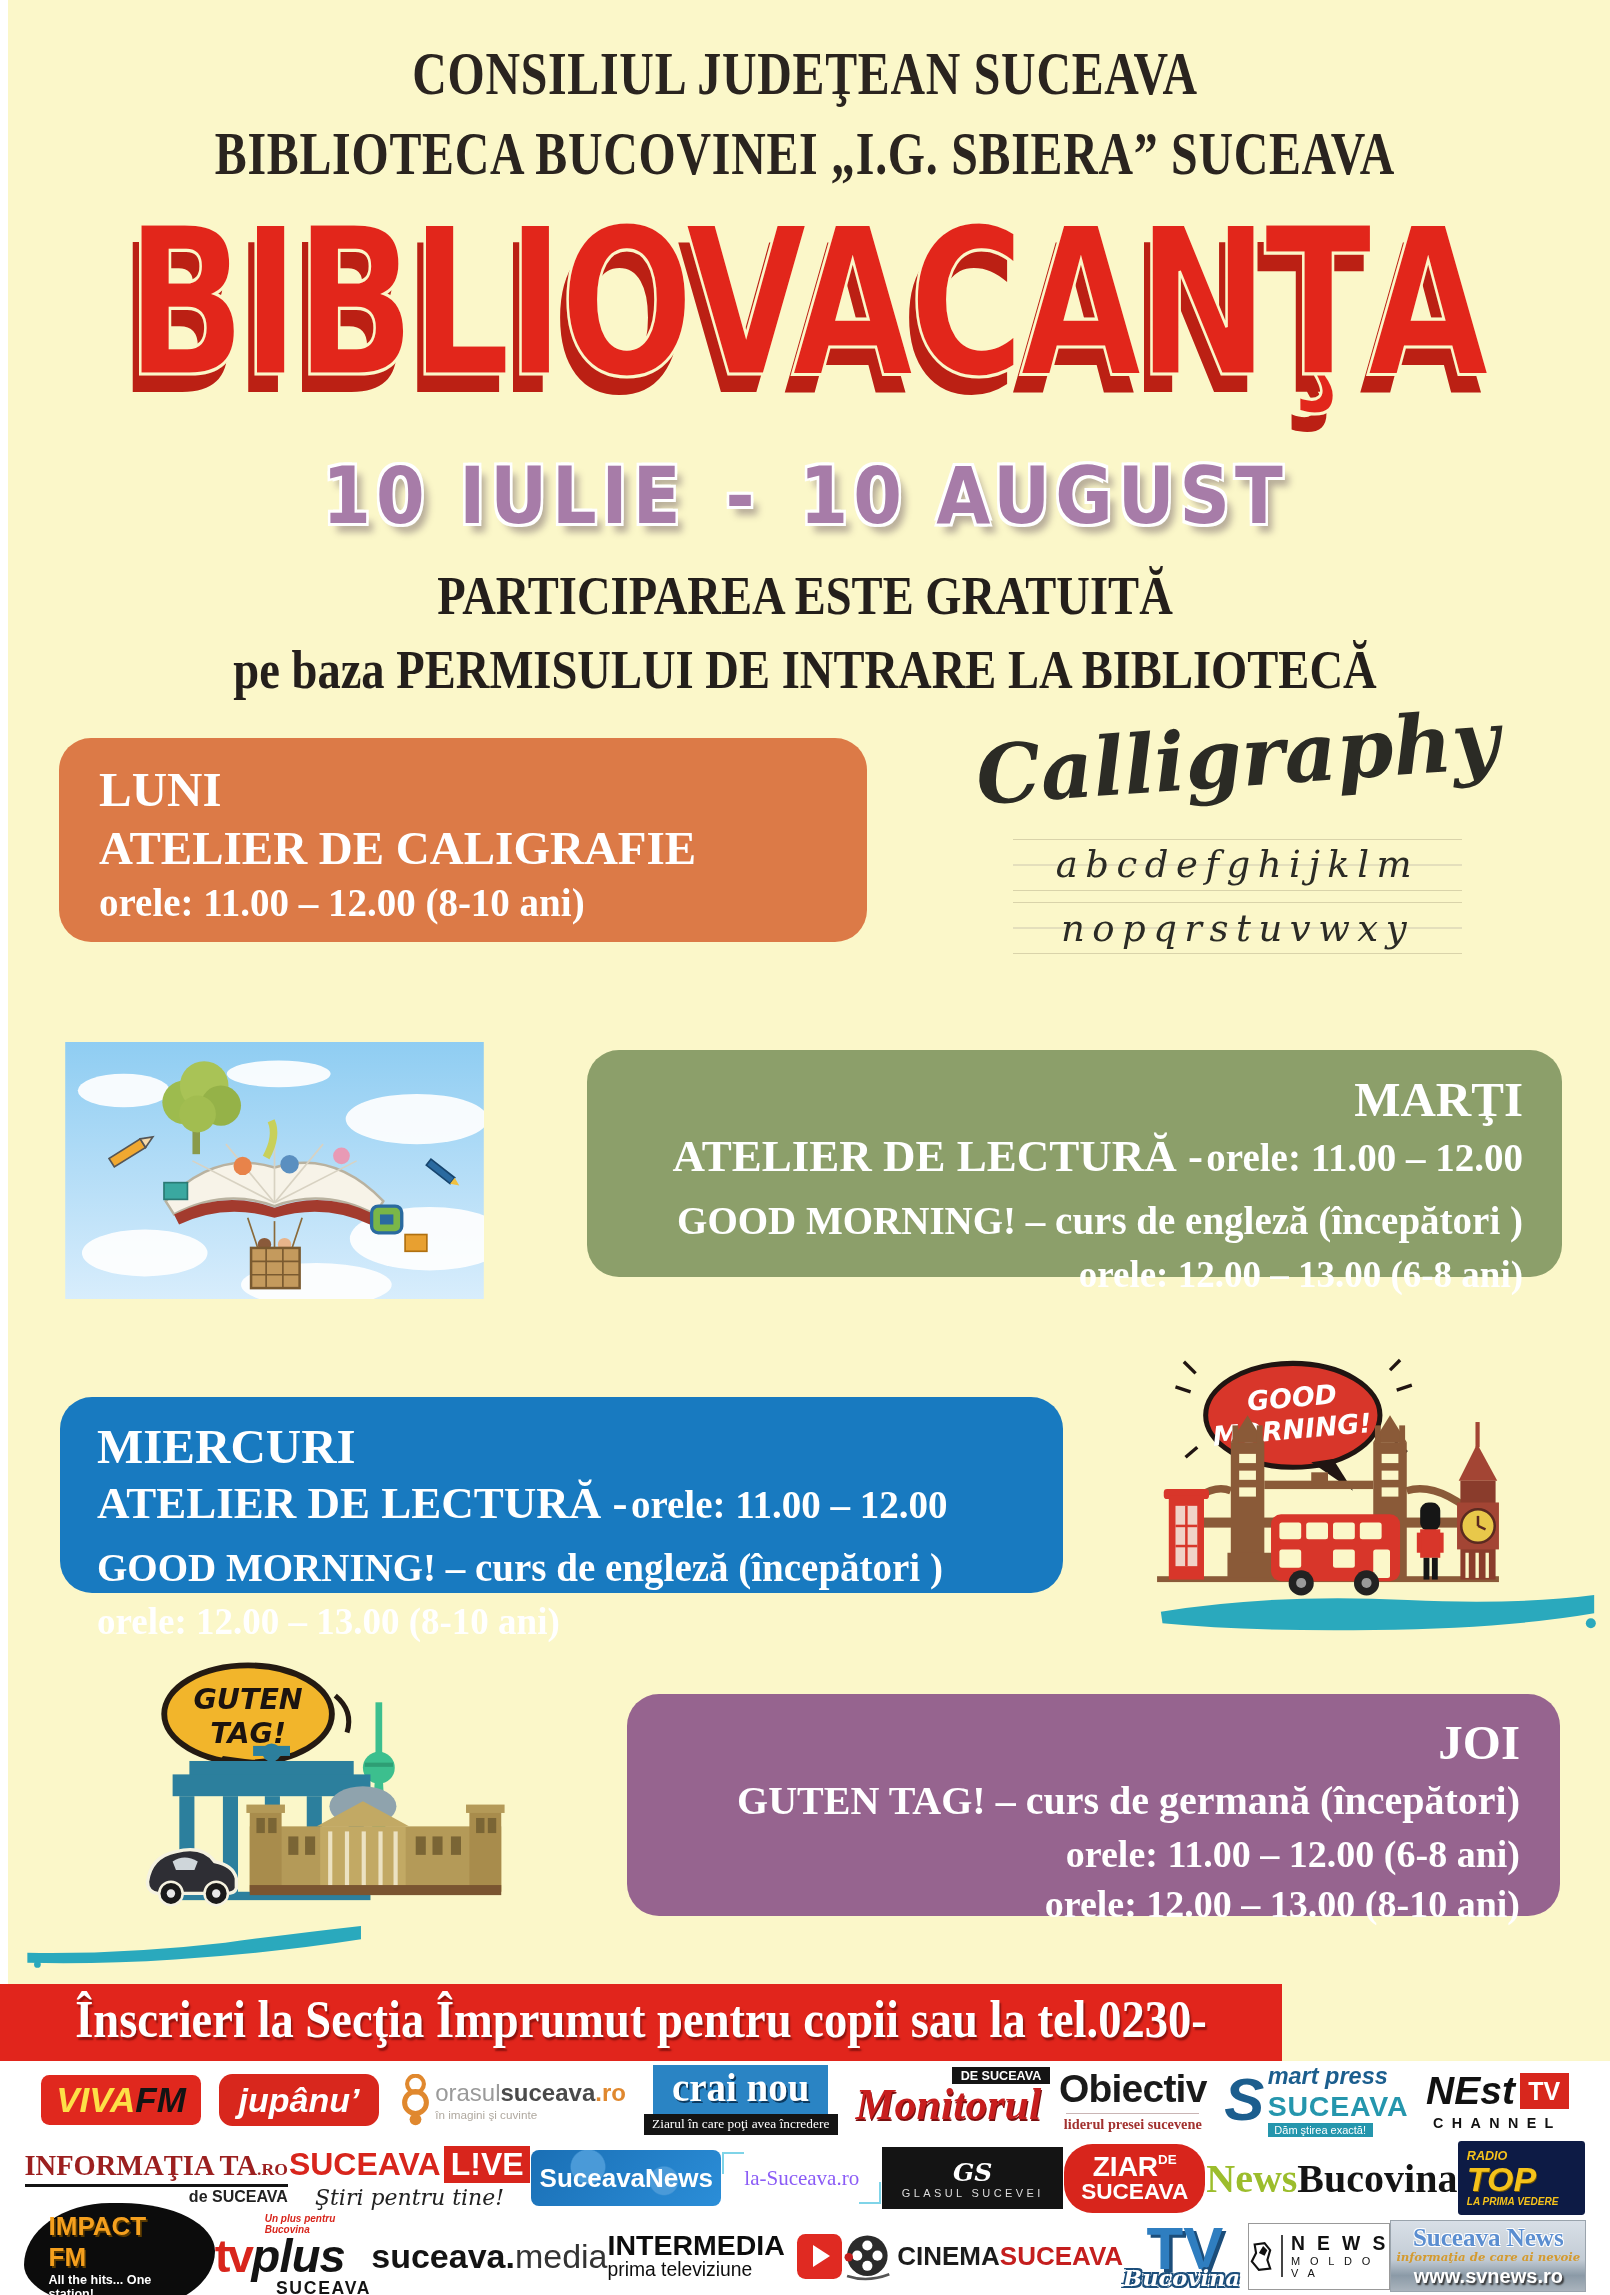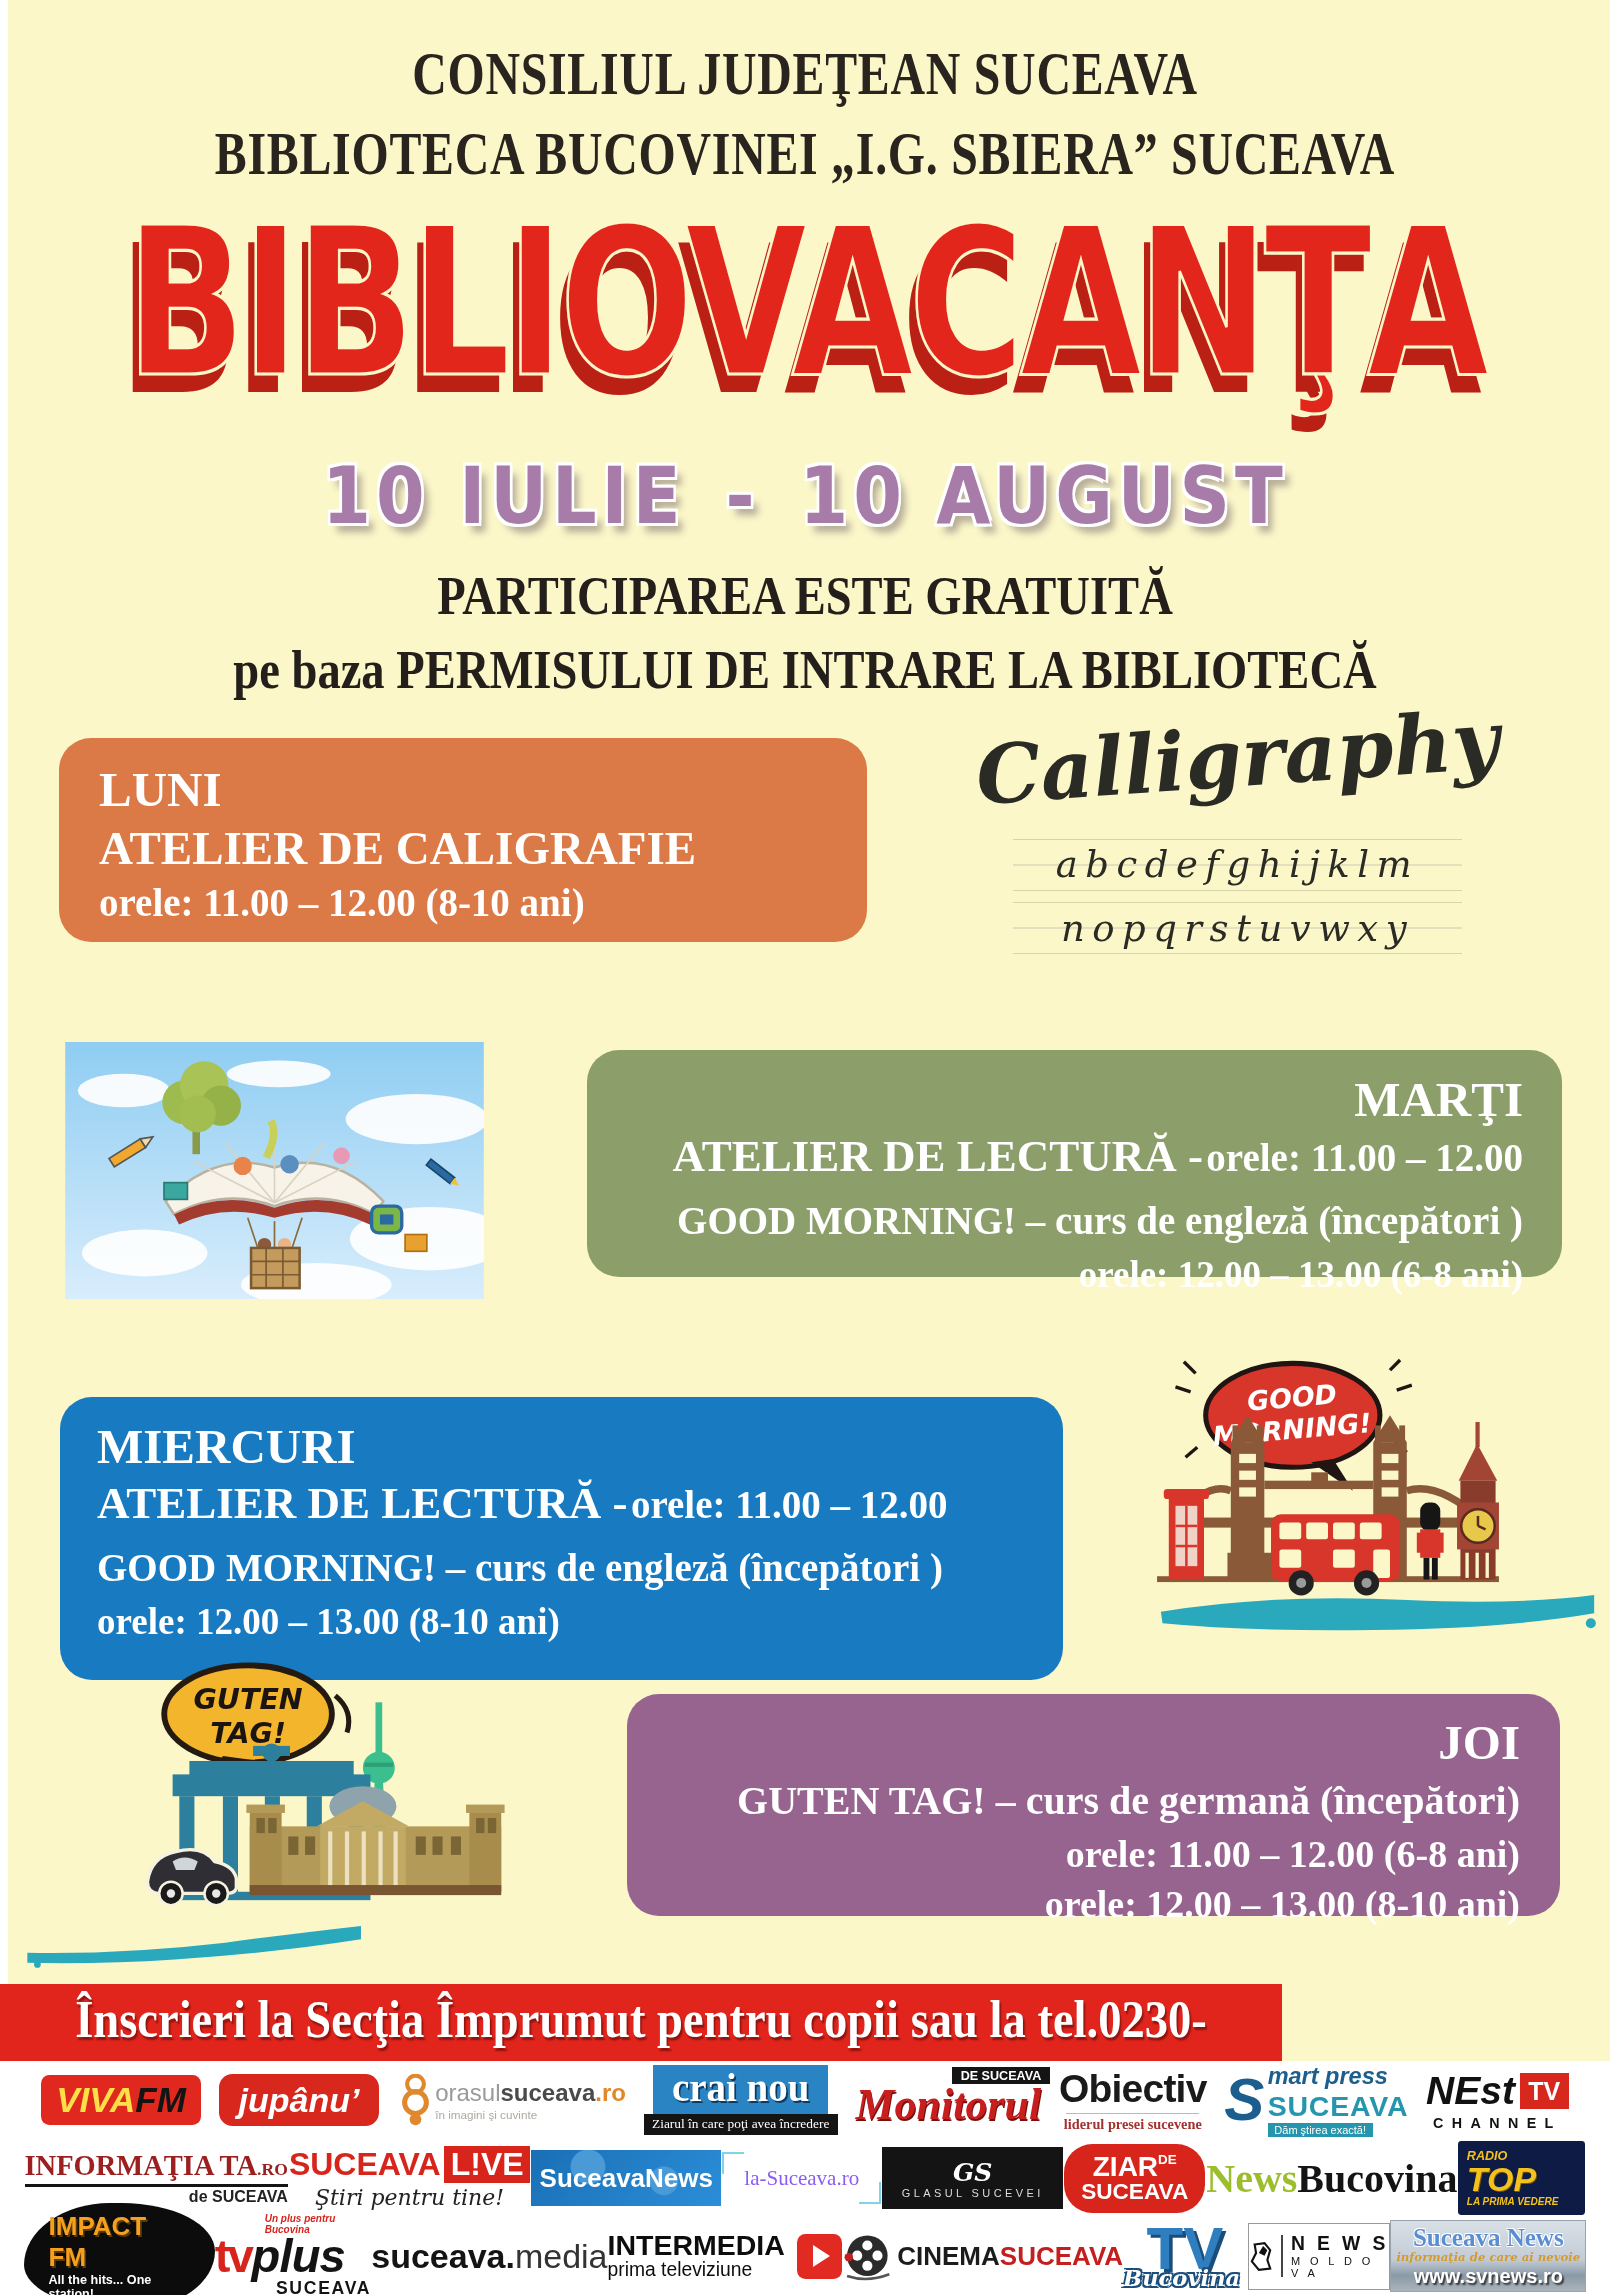--- a/index.html
+++ b/index.html
@@ -34,21 +34,21 @@
   .box { position:absolute; border-radius:32px; color:#ffffff; font-weight:bold; }
   .box .day { font-size:49px; line-height:59px; }
   .box .big { font-size:45px; }
   .box .med { font-size:39px; }
   .box .sm  { font-size:37px; }
   .box div  { line-height:54px; }
   .luni { left:59px; top:738px; width:808px; height:204px; background:#dc7a47; padding:22px 20px 0 40px; }
   .luni .act { font-size:47px; line-height:59px; }
   .luni .time { font-size:39px; line-height:50px; }
   .marti { left:587px; top:1050px; width:975px; height:227px; background:#8c9f6a; padding:20px 39px 0 17px; text-align:right; }
-  .miercuri { left:60px; top:1397px; width:1003px; height:283px; background:#187ac0; padding:20px 20px 0 37px; text-align:left; }
+  .miercuri { left:60px; top:1397px; width:1003px; height:196px; background:#187ac0; padding:20px 20px 0 37px; text-align:left; }
   .joi { left:627px; top:1694px; width:933px; height:222px; background:#96648f; padding:18.5px 40px 0 17px; text-align:right; }
   .joi .act { font-size:40px; line-height:57px; }
   .joi .time { font-size:38px; line-height:50px; }
 
   
   .calli { position:absolute; left:966px; top:710px; width:543px; color:#2b2b25; }
   .calli-title { font-family:"DejaVu Serif", serif; font-style:italic; font-weight:bold;
      font-size:81px; text-align:center; transform:rotate(-4deg); }
   .calli-line { font-family:"DejaVu Serif", serif; font-style:italic; font-size:37px;
      text-align:center; letter-spacing:7.5px; margin:11.7px 47px 0 47px; padding:3.4px 0;
@@ -111,21 +111,21 @@
   .nest .ch { font-weight:bold; font-size:14.3px; letter-spacing:8.4px; color:#111; margin-top:1.7px; }
   .informatia { flex-direction:column; align-items:flex-end; }
   .informatia .top { font-weight:900; font-size:28.5px; color:#9c2020; border-bottom:3.4px solid #141414; padding-bottom:1.7px; }
   .informatia .ro { font-size:17.6px; }
   .informatia .sub { font-family:"Liberation Sans",sans-serif; font-weight:bold; font-size:16px; color:#222; margin-top:1.7px; }
   .slive { flex-direction:column; }
   .slive .row { display:flex; align-items:center; gap:3.4px; }
   .slive .a { font-family:"Liberation Sans",sans-serif; font-weight:900; font-size:32px; color:#d8251c; }
   .slive .b { background:#d8251c; color:#fff; font-family:"Liberation Sans",sans-serif; font-weight:900; font-size:32px; padding:0 6.7px; }
   .slive .tag { font-family:"DejaVu Serif",serif; font-style:italic; font-size:22px; color:#222; margin-top:1.7px; }
-  .snews { width:190px; height:56px; border-radius:0; color:#fff; font-family:"Liberation Sans",sans-serif;
+  .snews { width:190px; height:56px; border-radius:8px; color:#fff; font-family:"Liberation Sans",sans-serif;
       font-weight:bold; font-size:26px;
       background:radial-gradient(circle at 30% 30%, #4a9ad8 0 12%, transparent 13%),
                  radial-gradient(circle at 70% 55%, #4a9ad8 0 10%, transparent 11%),
                  linear-gradient(135deg,#1a6fb5,#2b8ed8); }
   .lasv { position:relative; padding:13.4px 22px; font-family:Liberation Serif, serif; font-size:21px; color:#8b5cf6; }
   .lasv .bl, .lasv .br { position:absolute; width:22px; height:22px; }
   .lasv .bl { left:0; top:0; border-left:2.5px solid #7fd4e8; border-top:2.5px solid #7fd4e8; }
   .lasv .br { right:0; bottom:0; border-right:2.5px solid #7fd4e8; border-bottom:2.5px solid #7fd4e8; }
   .gs { flex-direction:column; background:#141414; width:181px; height:62px; }
   .gs .i { color:#fff; font-family:"DejaVu Serif",serif; font-weight:bold; font-style:italic; font-size:25px; }

